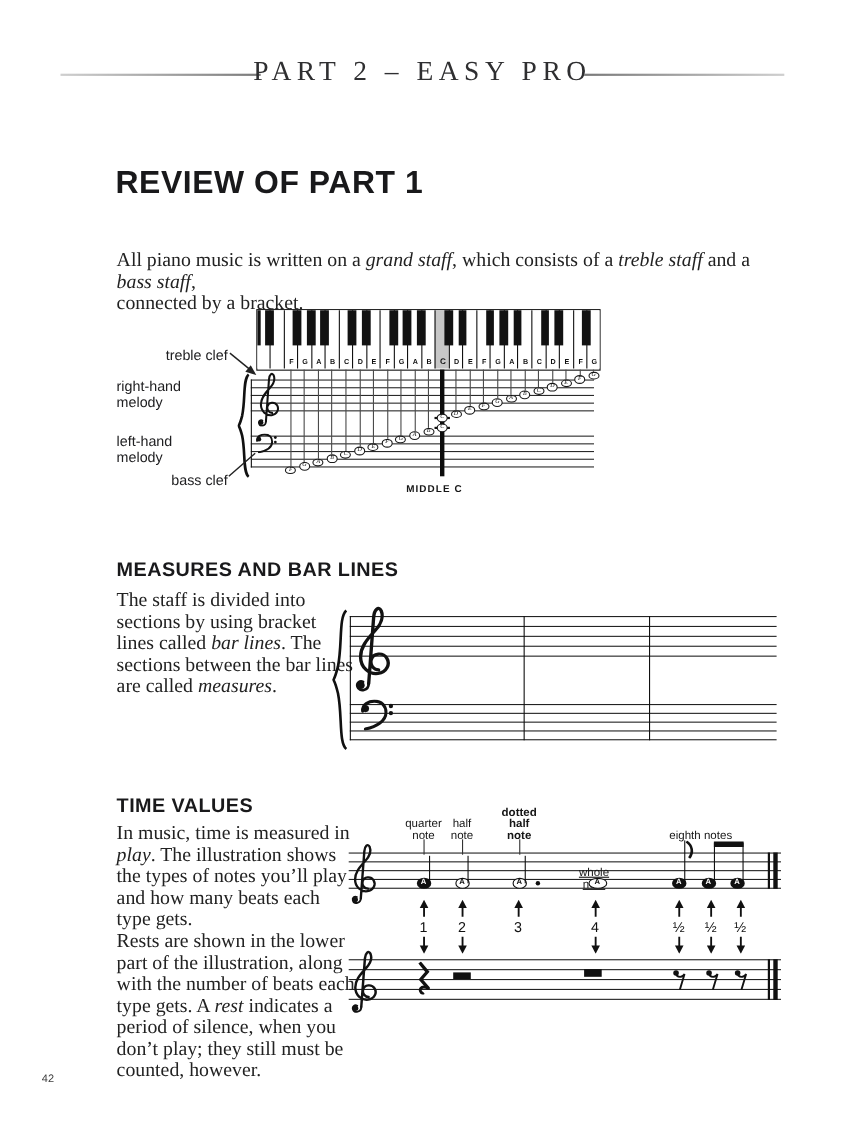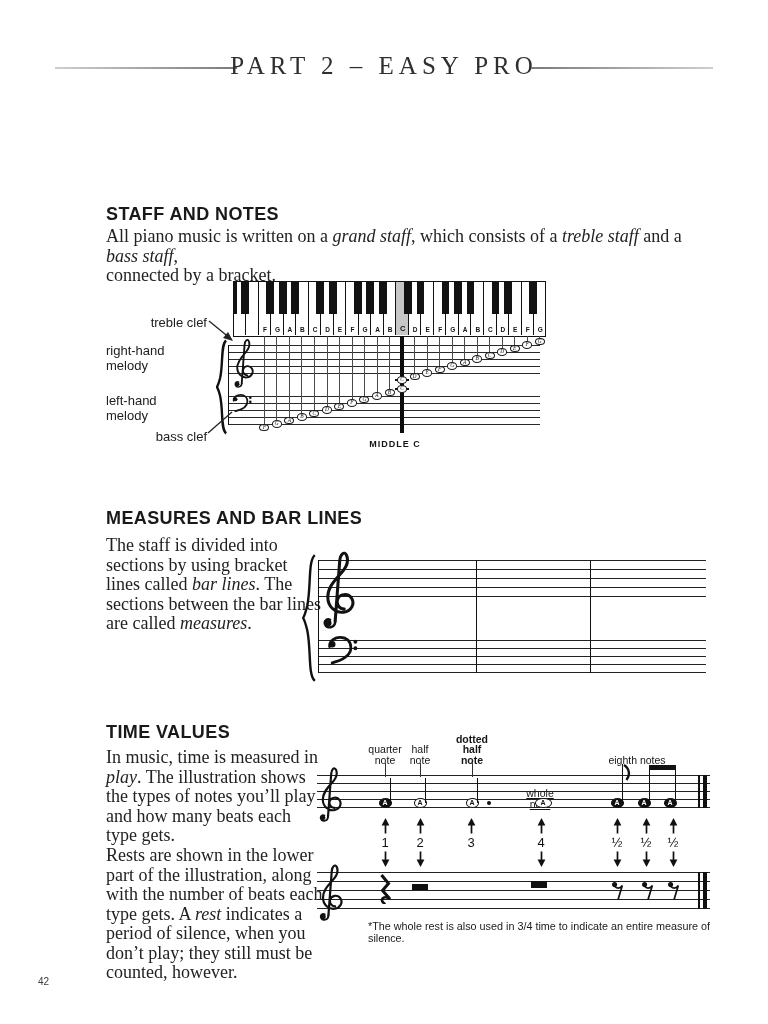--- a/index.html
+++ b/index.html
@@ -24,41 +24,40 @@
 </head>
 <body>
 
 <div class="page" id="page">
 
   <div class="abs rule" style="left:55px;top:67px;width:182px;"></div>
   <div class="abs booktitle" style="left:0;top:52px;width:768px;text-align:center;">PART 2 – EASY PRO</div>
   <div class="abs rule rev" style="left:531px;top:67px;width:182px;"></div>
 
 
-
-  <div class="abs h2" style="left:106px;top:204px;">STAFF AND NOTES</div>
+  <div class="abs h1" style="left:105px;top:150px;">REVIEW OF PART 1</div>
+
   <div class="abs body-text" style="left:106px;top:227px;width:600px;"><span>All piano music is written on a </span><i>grand staff</i><span>, which consists of a </span><i>treble staff</i><span> and a </span><i>bass staff</i><span>,</span><br><span>connected by a bracket.</span></div>
 
   <div class="abs side-label" style="left:100px;top:315px;width:107px;text-align:right;">treble clef</div>
   <div class="abs side-label" style="left:106px;top:343px;width:100px;">right-hand
 melody</div>
   <div class="abs side-label" style="left:106px;top:393px;width:100px;">left-hand
 melody</div>
   <div class="abs side-label" style="left:100px;top:429px;width:107px;text-align:right;">bass clef</div>
 
   <div class="abs sans" style="left:345px;top:439px;width:100px;text-align:center;font-size:9px;font-weight:bold;letter-spacing:1px;color:#161616;">MIDDLE C</div>
 
   <div class="abs h2" style="left:106px;top:508px;">MEASURES AND BAR LINES</div>
   <div class="abs body-text" style="left:106px;top:536px;width:216px;"><span>The staff is divided into sections by using bracket lines called </span><i>bar lines</i><span>. The sections between the bar lines are called </span><i>measures</i><span>.</span></div>
 
   <div class="abs h2" style="left:106px;top:722px;">TIME VALUES</div>
   <div class="abs body-text" style="left:106px;top:748px;width:218px;"><span>In music, time is measured in </span><i>play</i><span>. The illustration shows the types of notes you’ll play and how many beats each type gets.</span></div>
   <div class="abs body-text" style="left:106px;top:846px;width:218px;"><span>Rests are shown in the lower part of the illustration, along with the number of beats each type gets. A </span><i>rest</i><span> indicates a period of silence, when you don’t play; they still must be counted, however.</span></div>
 
-  <div class="abs sans" style="left:368px;top:920px;width:360px;font-size:10.8px;color:#1a1a1a;">*The whole rest is also used in 3/4 time to indicate an entire measure of silence.</div>
 
   <div class="abs sans" style="left:38px;top:976px;font-size:10px;color:#3c3c3c;">42</div>
 <div class="abs" style="left: 233px; top: 281px; width: 313px; height: 56px; border: 1.4px solid rgb(17, 17, 17); box-sizing: border-box; overflow: hidden; background: rgb(255, 255, 255);">
       <div class="abs" style="left: -1.4px; top: -1.4px; width: 12.52px; height: 54px; border-left: none; background: rgb(255, 255, 255);"></div>
       <div class="abs" style="left: 11.12px; top: -1.4px; width: 12.52px; height: 54px; border-left: 1px solid rgb(17, 17, 17); background: rgb(255, 255, 255);"></div>
       <div class="abs" style="left: 23.64px; top: -1.4px; width: 12.52px; height: 54px; border-left: 1px solid rgb(17, 17, 17); background: rgb(255, 255, 255);">
         <div class="abs sans" style="left: 0px; right: 0px; bottom: 2px; text-align: center; font-size: 6.5px; font-weight: bold; color: rgb(17, 17, 17);">F</div>
       </div>
       <div class="abs" style="left: 36.16px; top: -1.4px; width: 12.52px; height: 54px; border-left: 1px solid rgb(17, 17, 17); background: rgb(255, 255, 255);">
         <div class="abs sans" style="left: 0px; right: 0px; bottom: 2px; text-align: center; font-size: 6.5px; font-weight: bold; color: rgb(17, 17, 17);">G</div>

